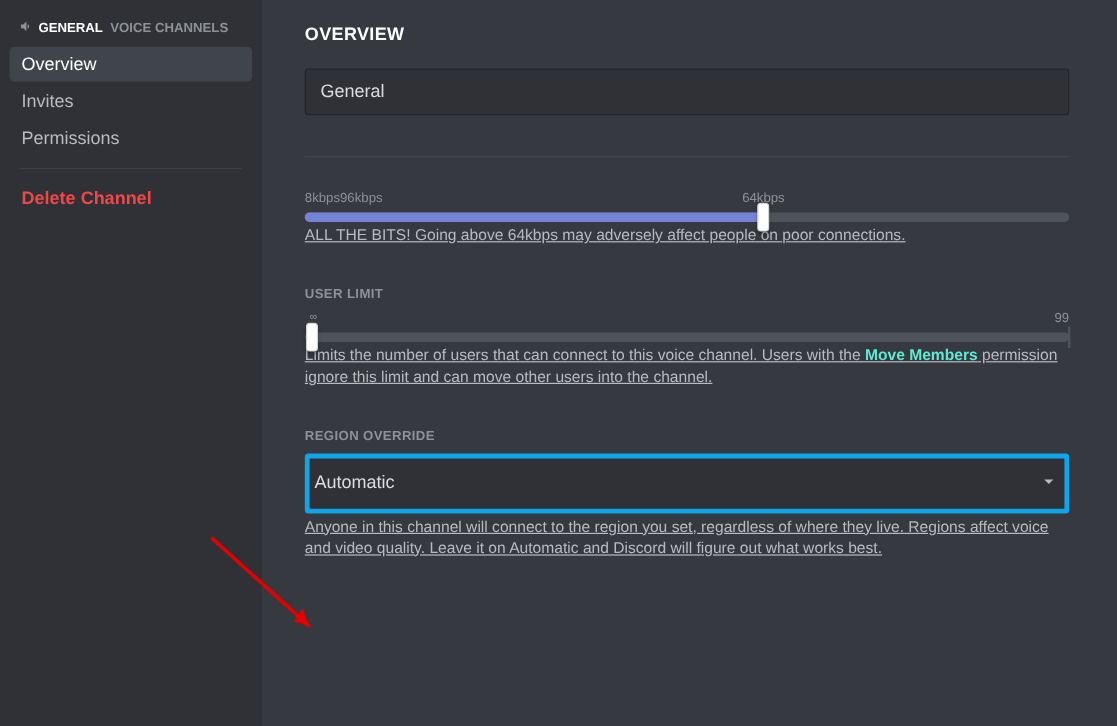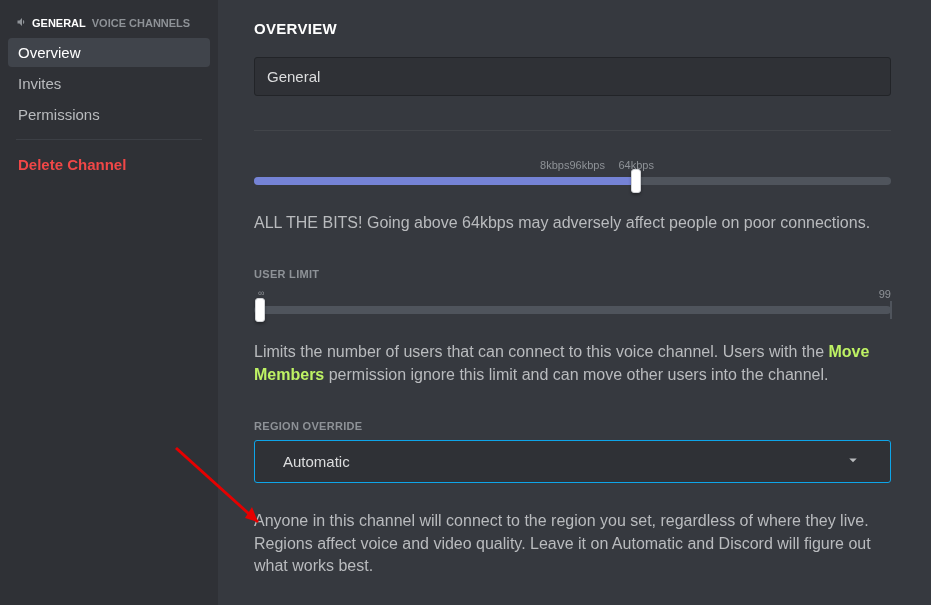--- a/index.html
+++ b/index.html
@@ -102,21 +102,21 @@
   .section-divider {
     height: 1px;
     background: #42454a;
     margin: 32px 0 28px 0;
   }
   .section {
     margin-bottom: 34px;
   }
   .slider-labels {
     display: flex;
-    justify-content: center;
+    justify-content: flex-start;
     font-size: 11px;
     color: #8e9297;
     margin-bottom: 2px;
     position: relative;
   }
   .slider-labels .mid {
     position: absolute;
     left: 60%;
     transform: translateX(-50%);
   }
@@ -149,50 +149,51 @@
   .slider-tick-end {
     position: absolute;
     right: 0;
     top: 50%;
     transform: translate(50%, -50%);
     width: 2px;
     height: 18px;
     background: #4f545c;
   }
   .help-text {
-    font-size: 16px;
+    font-size: 13px;
     color: #b9bbbe;
-    margin-top: 27px;
+    margin-top: 2px;
     line-height: 1.4;
+    text-decoration: underline;
   }
   .help-text b {
-    color: #bef264;
+    color: #5eead4;
     font-weight: 600;
   }
   .userlimit-labels {
     display: flex;
     justify-content: space-between;
     font-size: 9px;
     color: #8e9297;
     margin-bottom: 2px;
   }
   .userlimit-labels .lbl-left {
     margin-left: 4px;
   }
   .userlimit-labels .lbl-right {
     font-size: 11px;
     text-align: right;
   }
 
   .dropdown {
     width: 100%;
     background: #2f3136;
-    border: 1px solid #0ea5e9;
+    border: 4px solid #0ea5e9;
     border-radius: 3px;
-    padding: 10px 28px;
+    padding: 10px 4px;
     color: #dcddde;
     font-size: 15px;
     display: flex;
     align-items: center;
     justify-content: space-between;
     cursor: pointer;
   }
   .dropdown .chevron svg {
     width: 18px;
     height: 18px;

